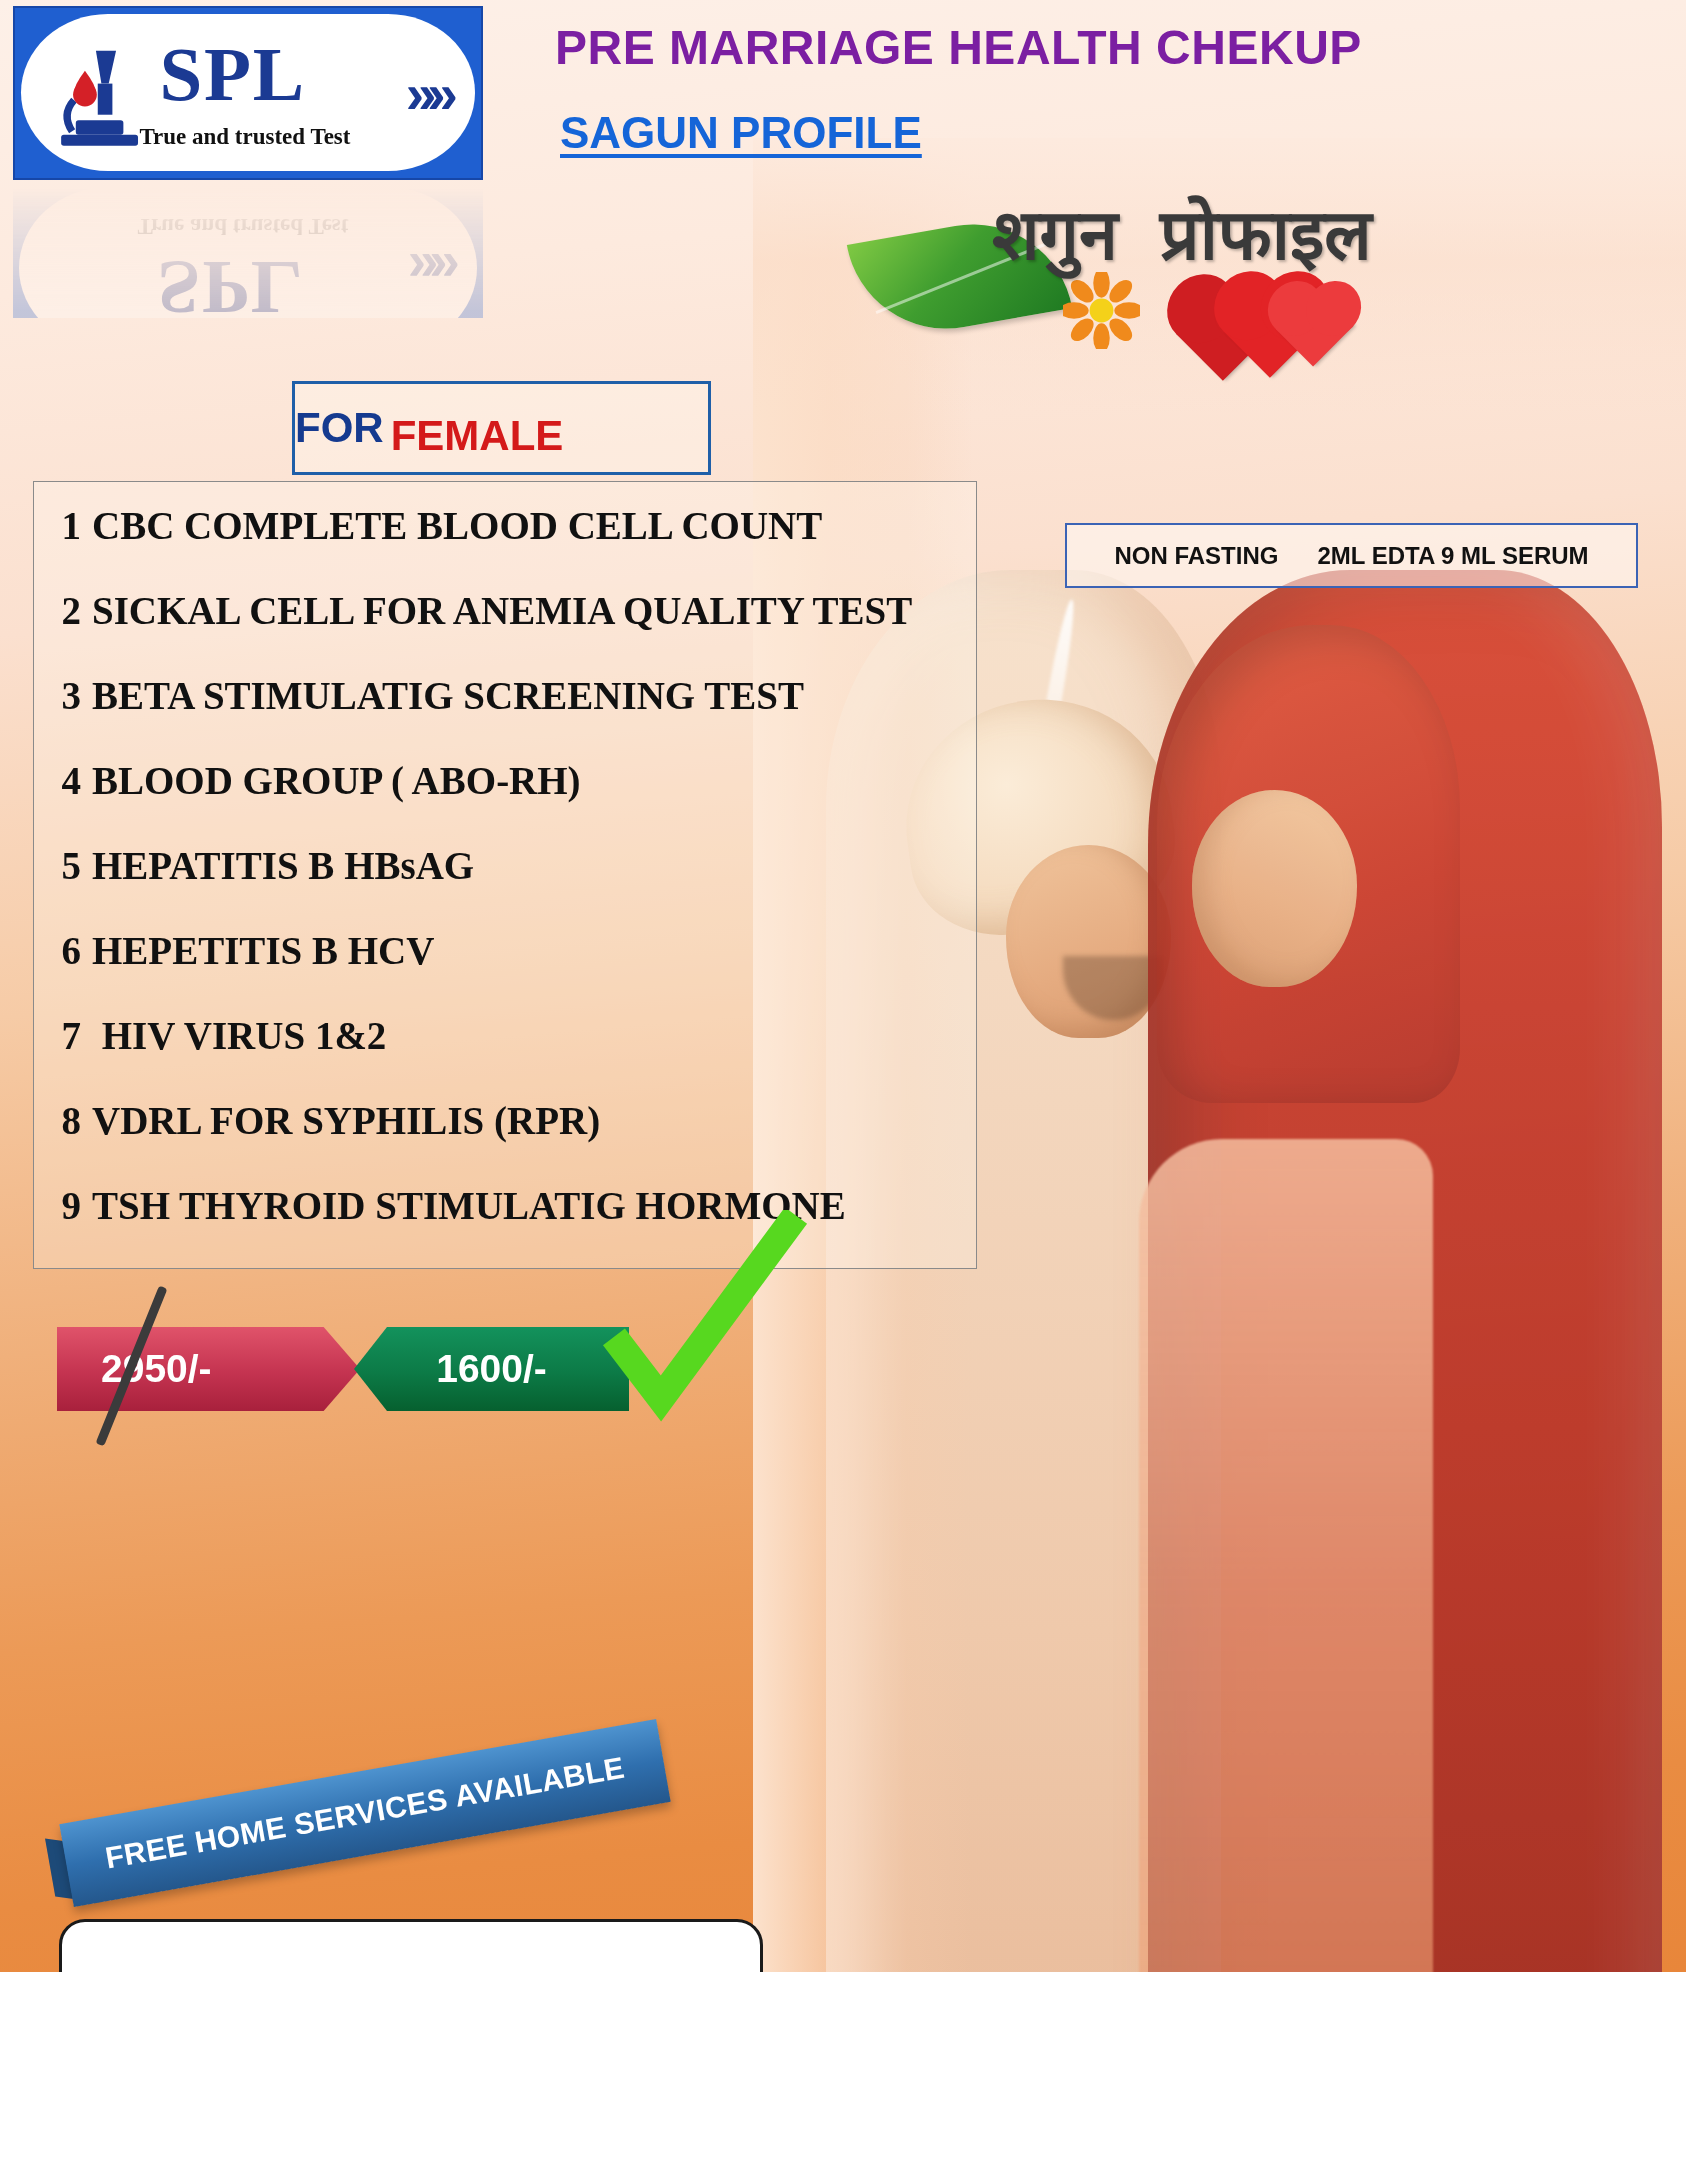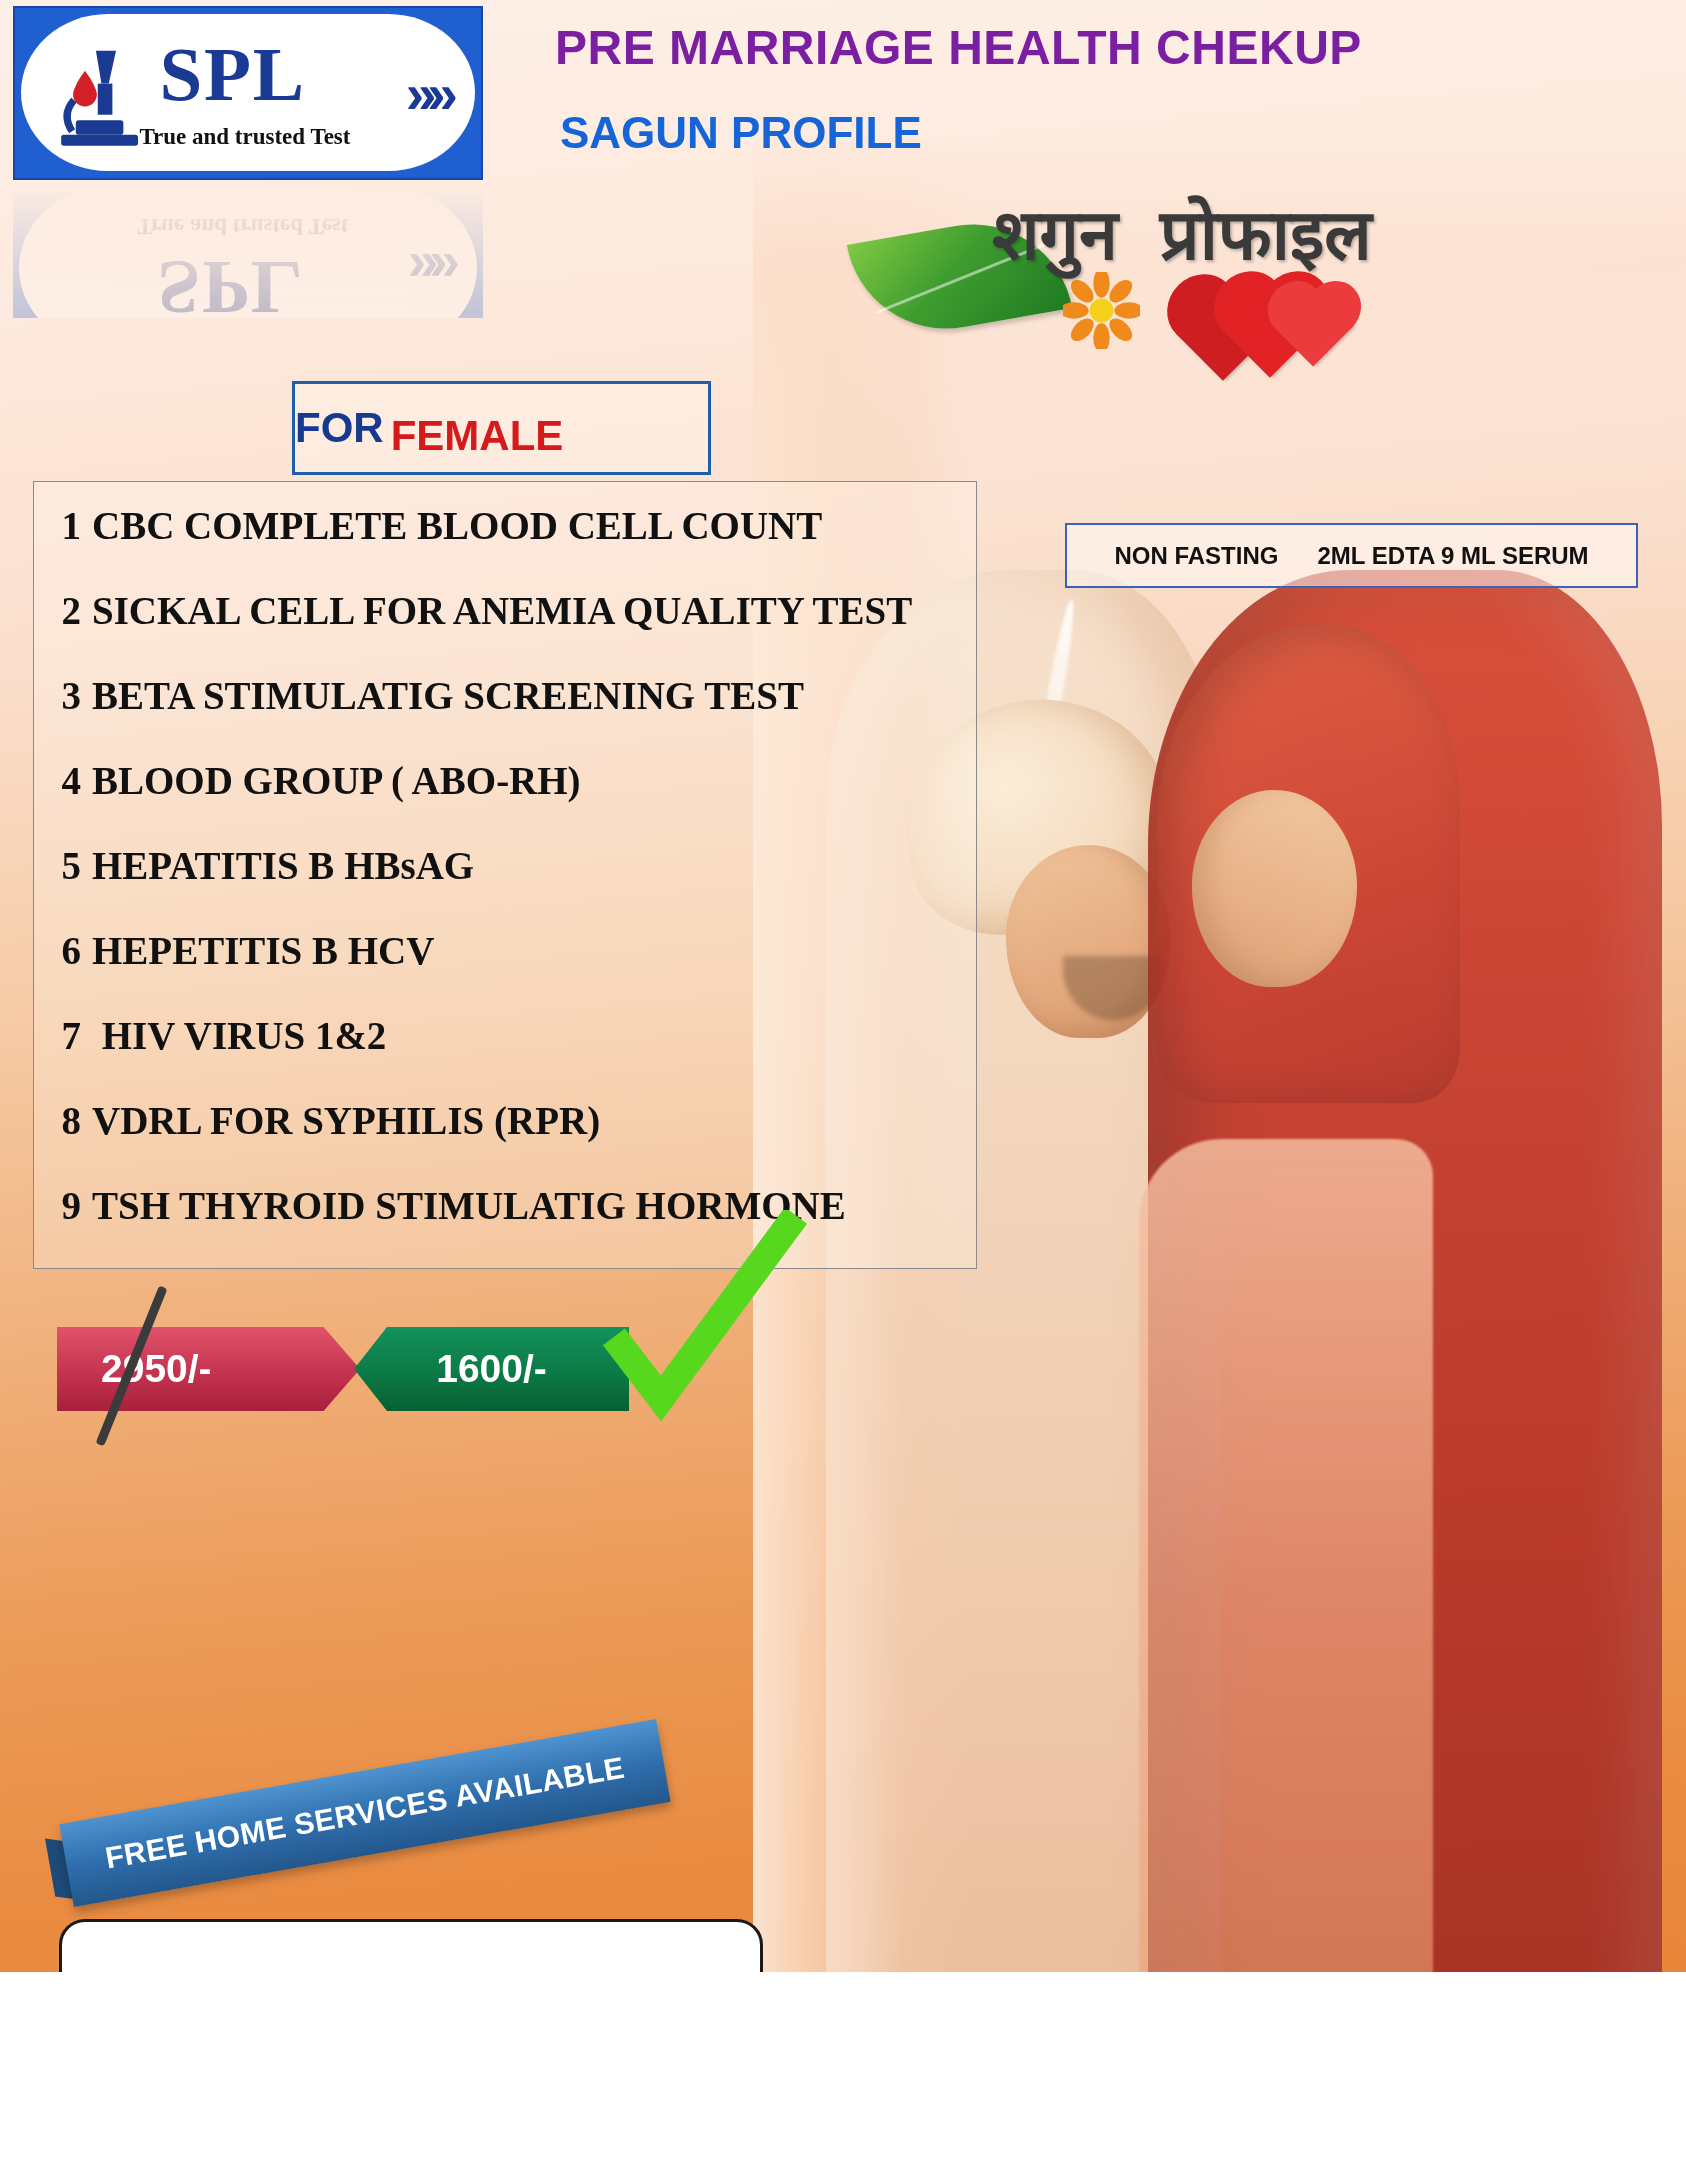--- a/index.html
+++ b/index.html
@@ -252,20 +252,21 @@
     color: #7b1fa2;
     letter-spacing: 0.5px;
   }
   .title-sub {
     position: absolute;
     left: 560px;
     top: 108px;
     font-size: 44px;
     font-weight: bold;
     color: #1565d8;
+    text-decoration: underline;
     text-underline-offset: 5.5px;
   }
 
   
   .script-art {
     position: absolute;
     left: 854px;
     top: 184px;
     width: 799px;
     height: 165px;

